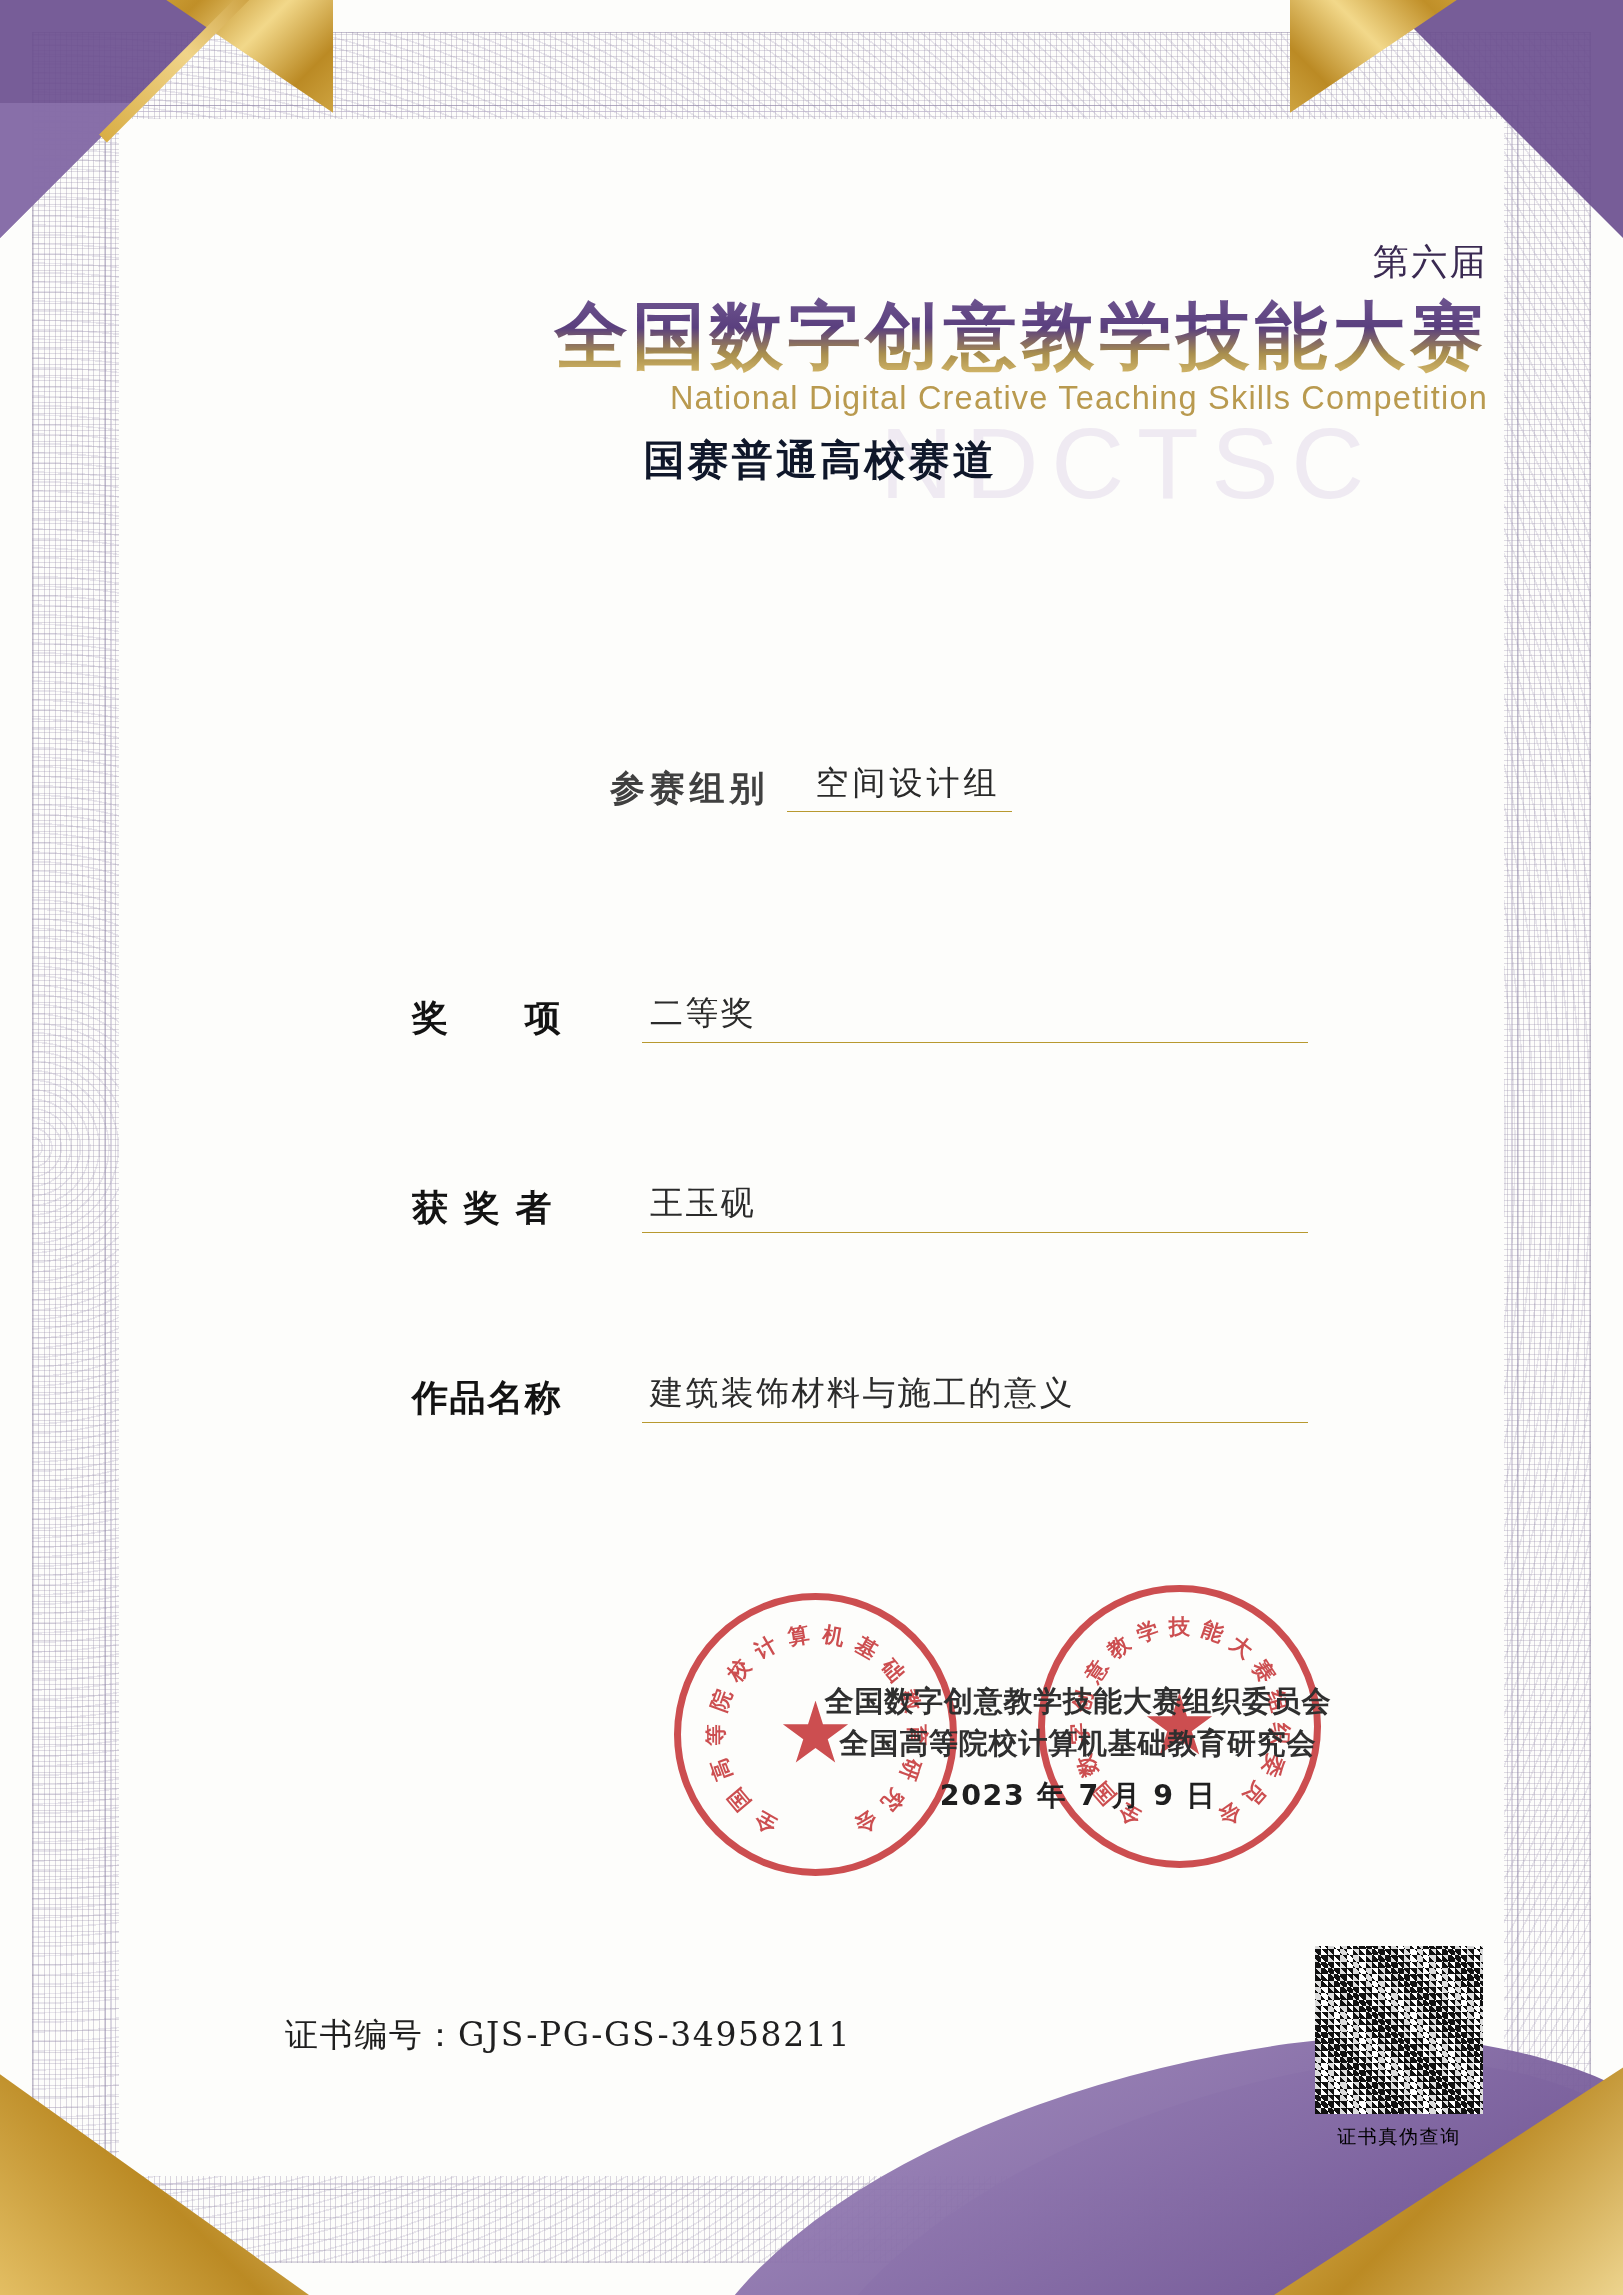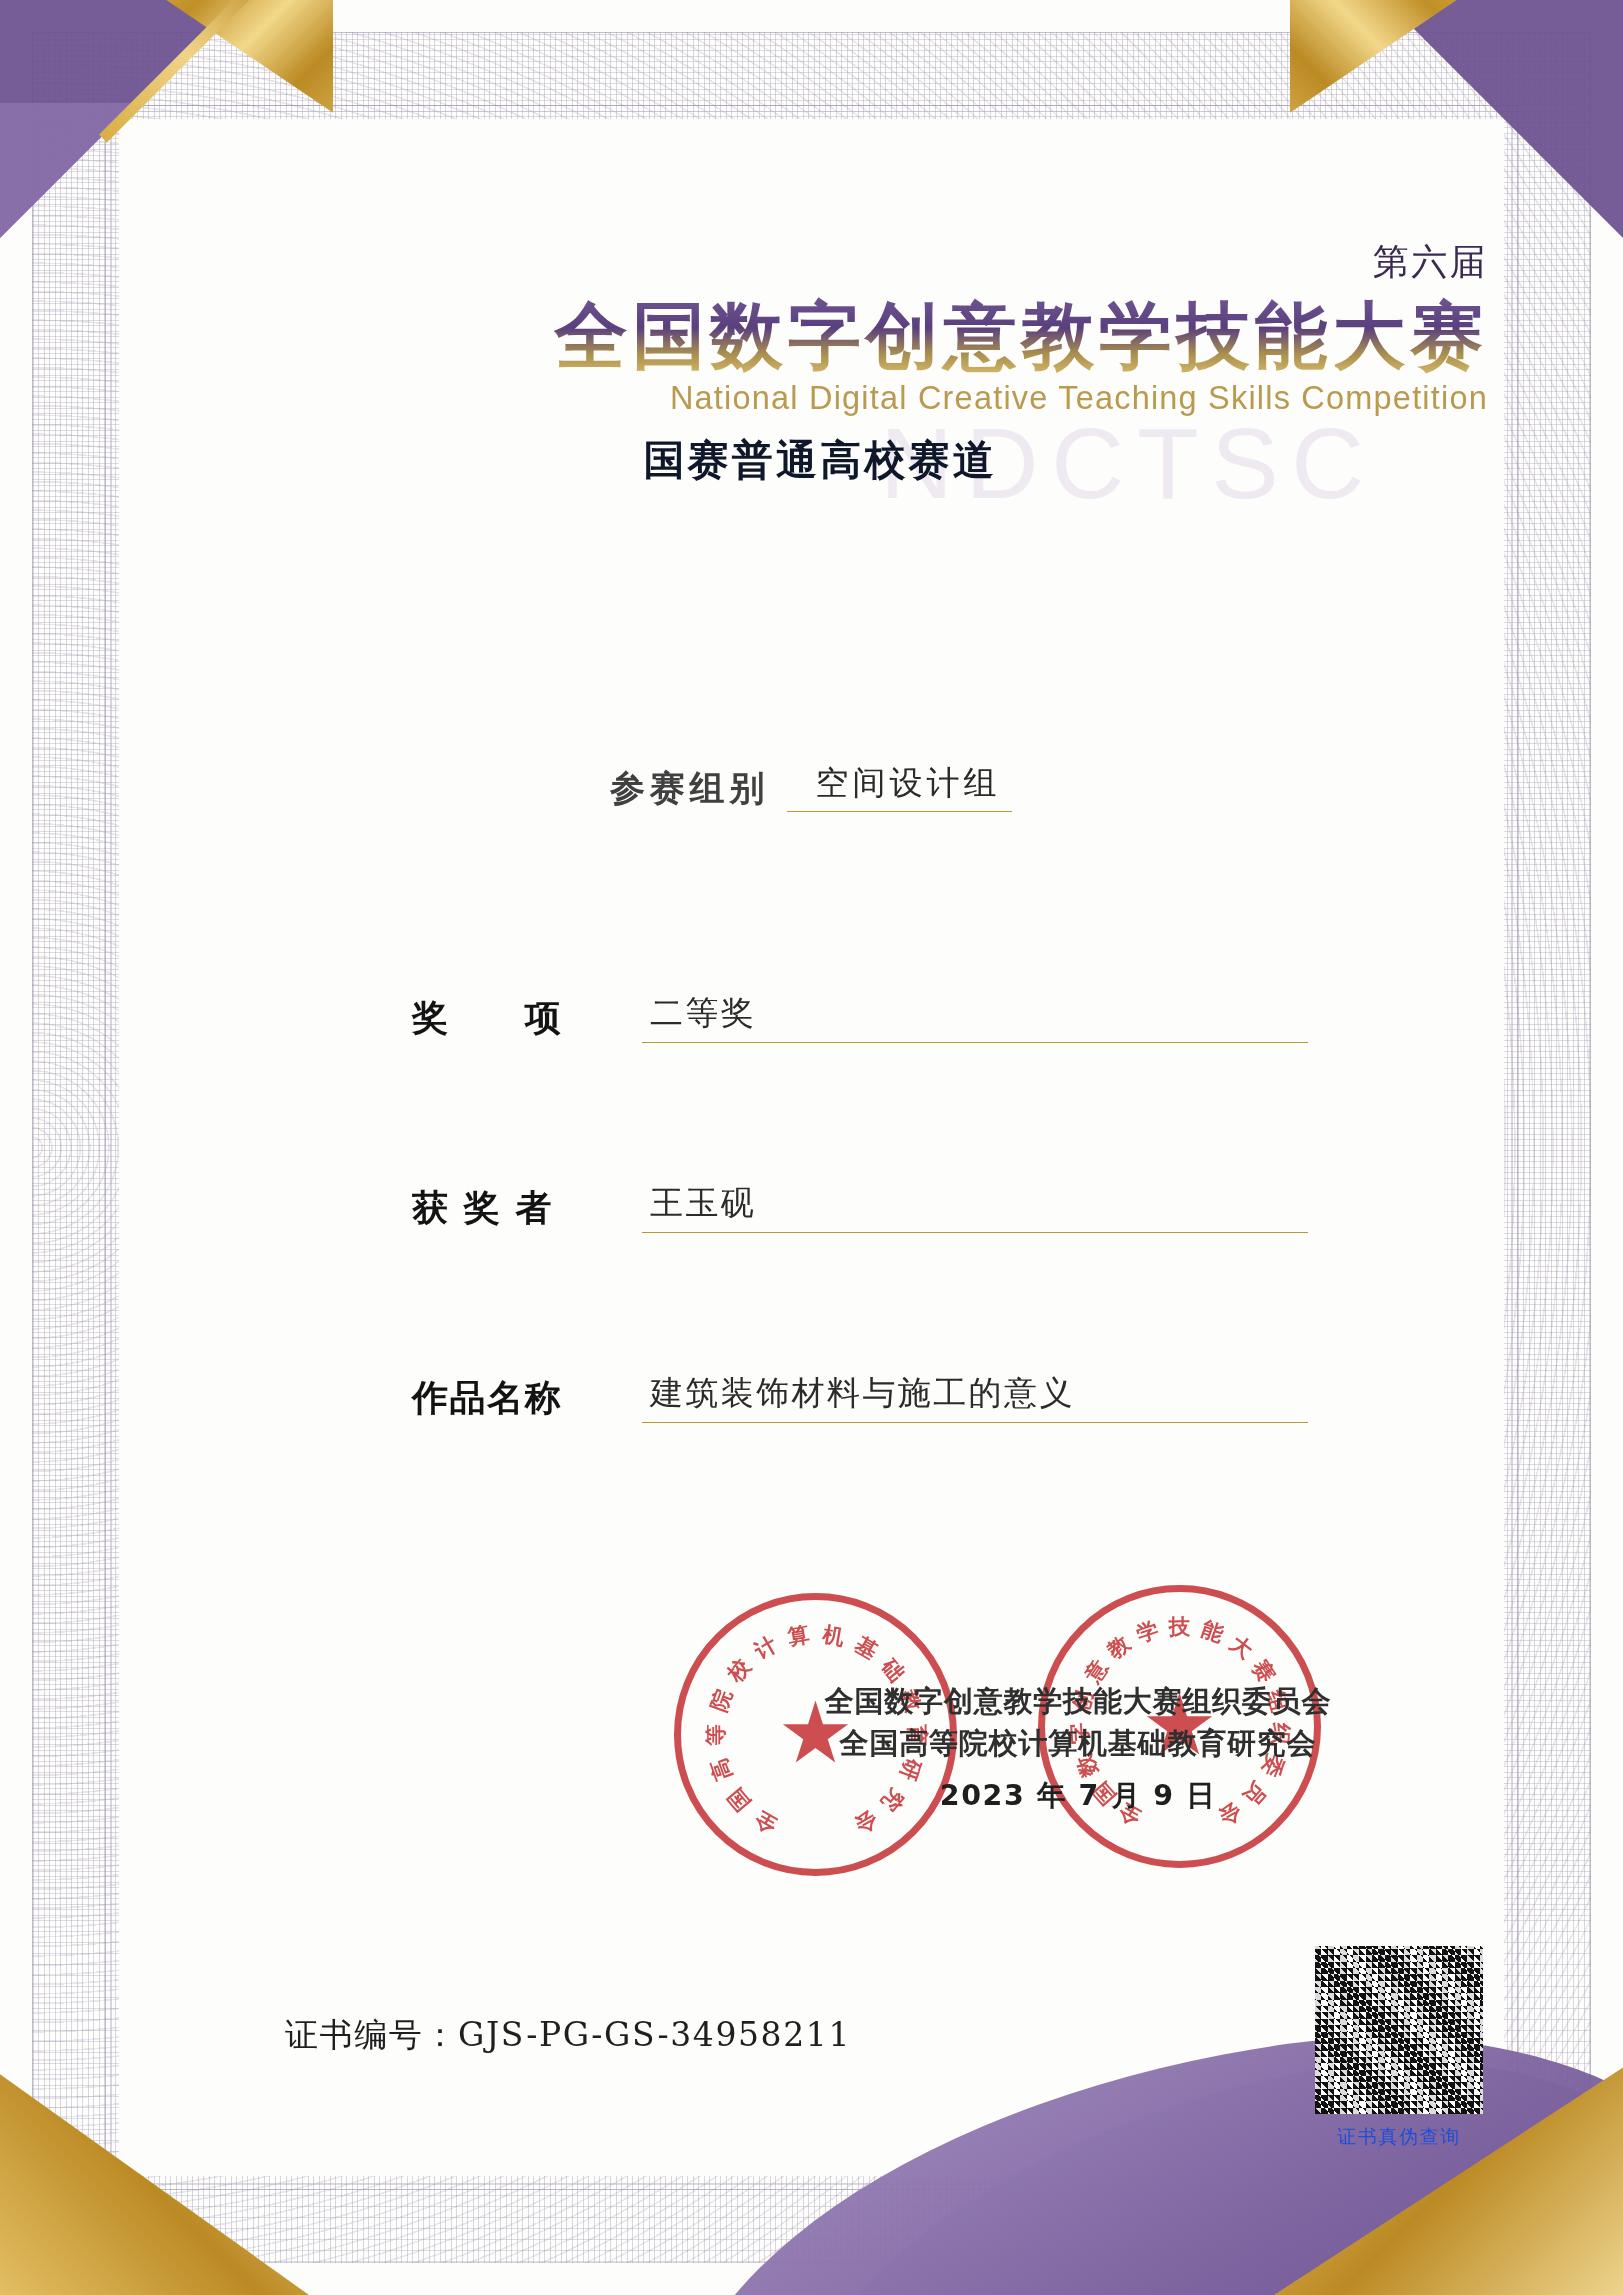--- a/index.html
+++ b/index.html
@@ -336,21 +336,21 @@
     background-image:
       repeating-linear-gradient(90deg, #111 0 6.3px, #fff 6.3px 12.7px),
       repeating-linear-gradient(0deg, #111 0 6.3px, #fff 6.3px 12.7px),
       repeating-linear-gradient(45deg, #111 0 4.8px, #fff 4.8px 11px);
     background-blend-mode: difference, difference, normal;
   }
   .qr-caption {
     margin-top: 9.5px;
     font-family: "DejaVu Serif", serif;
     font-size: 19px;
-    color: #1d4ed8;
+    color: #000000;
     letter-spacing: 1.6px;
   }
 </style>
 </head>
 <body>
 
 <div class="page">
 
   <div class="guilloche"></div>
   <div class="wave-band"></div>

